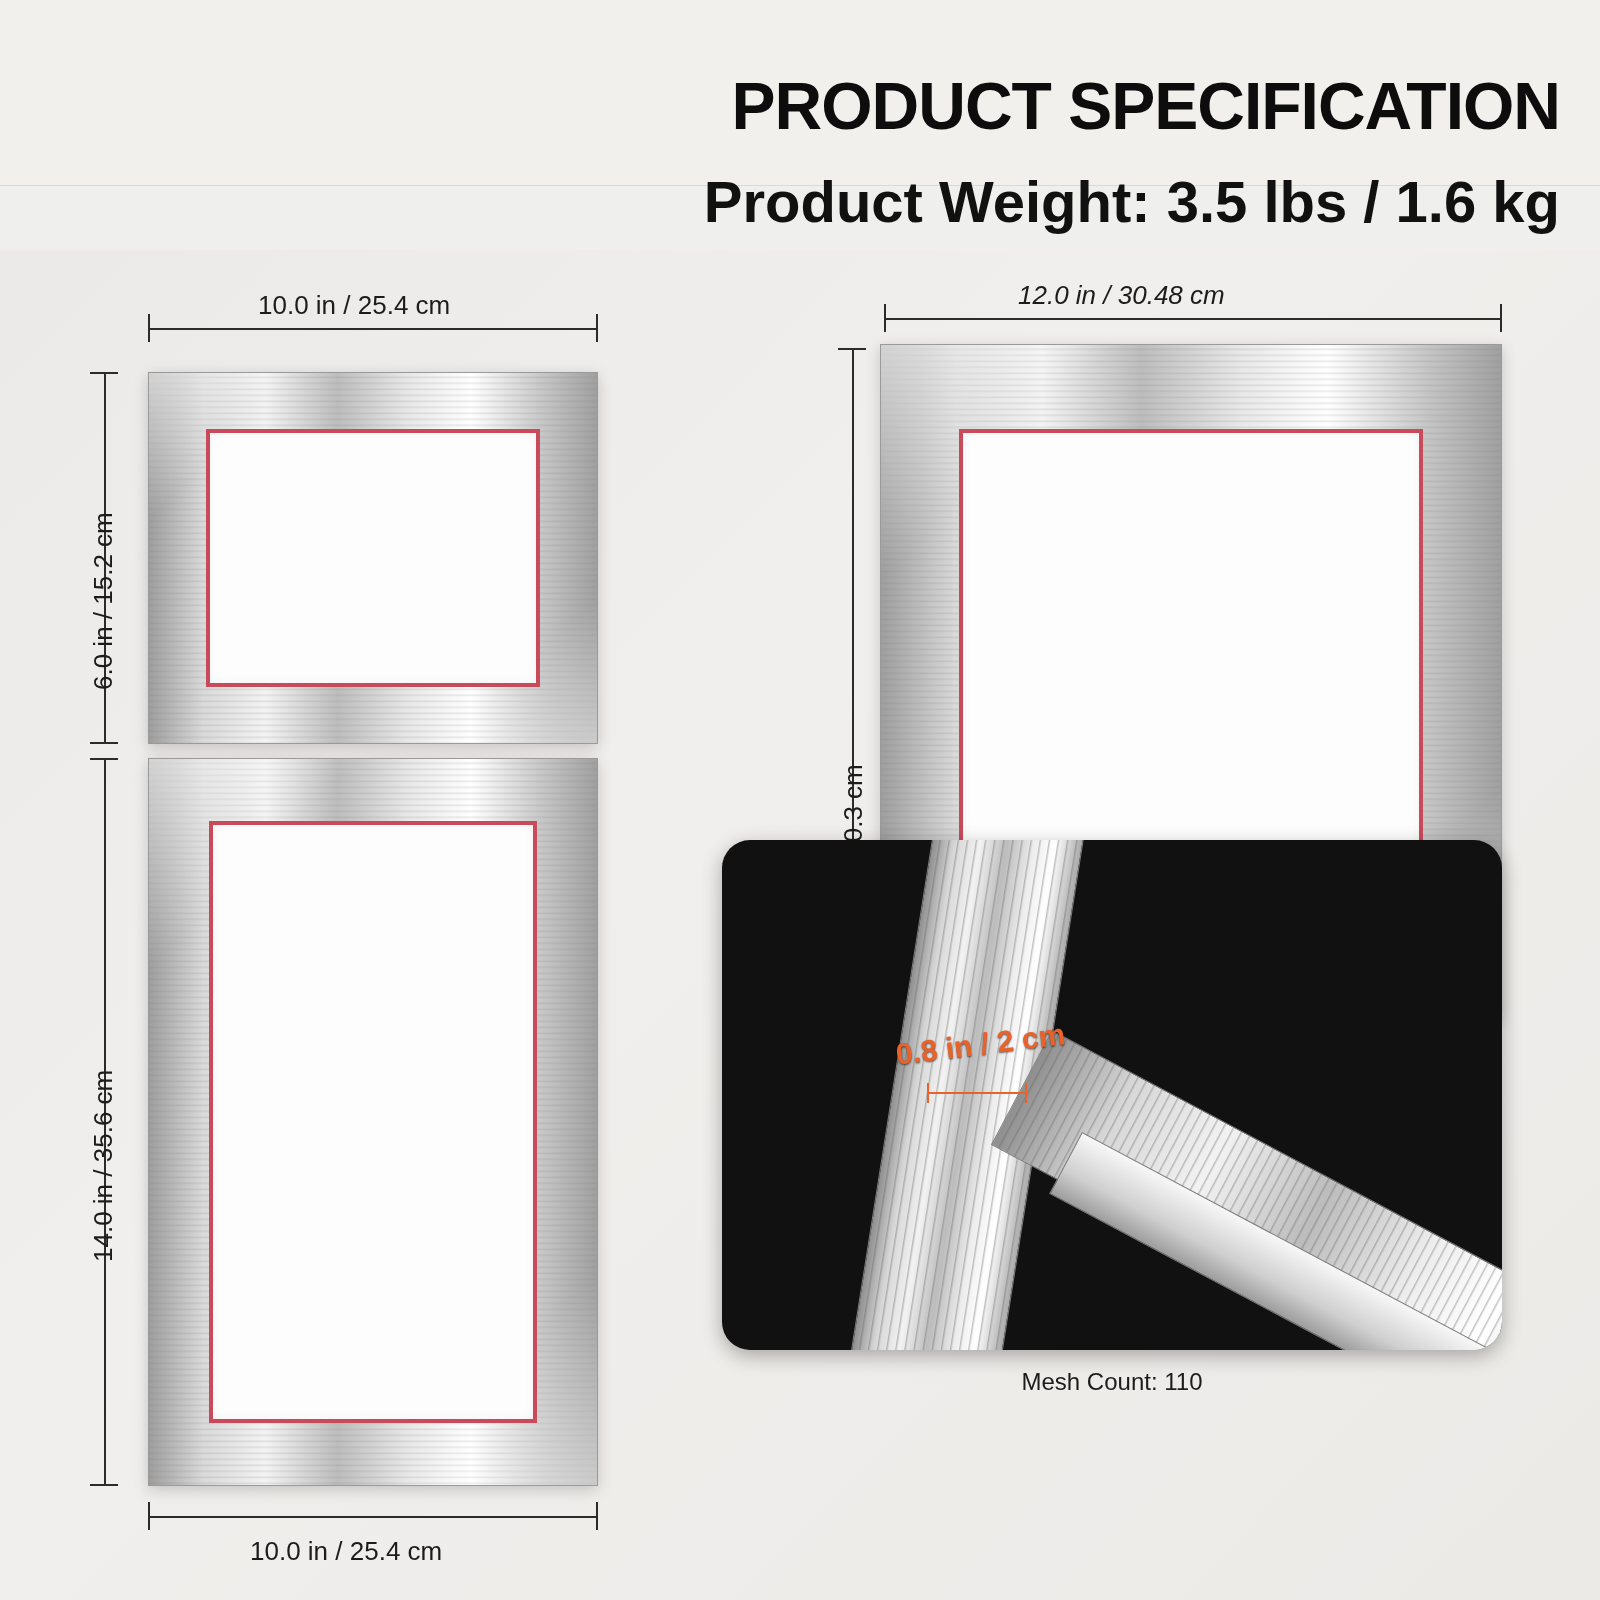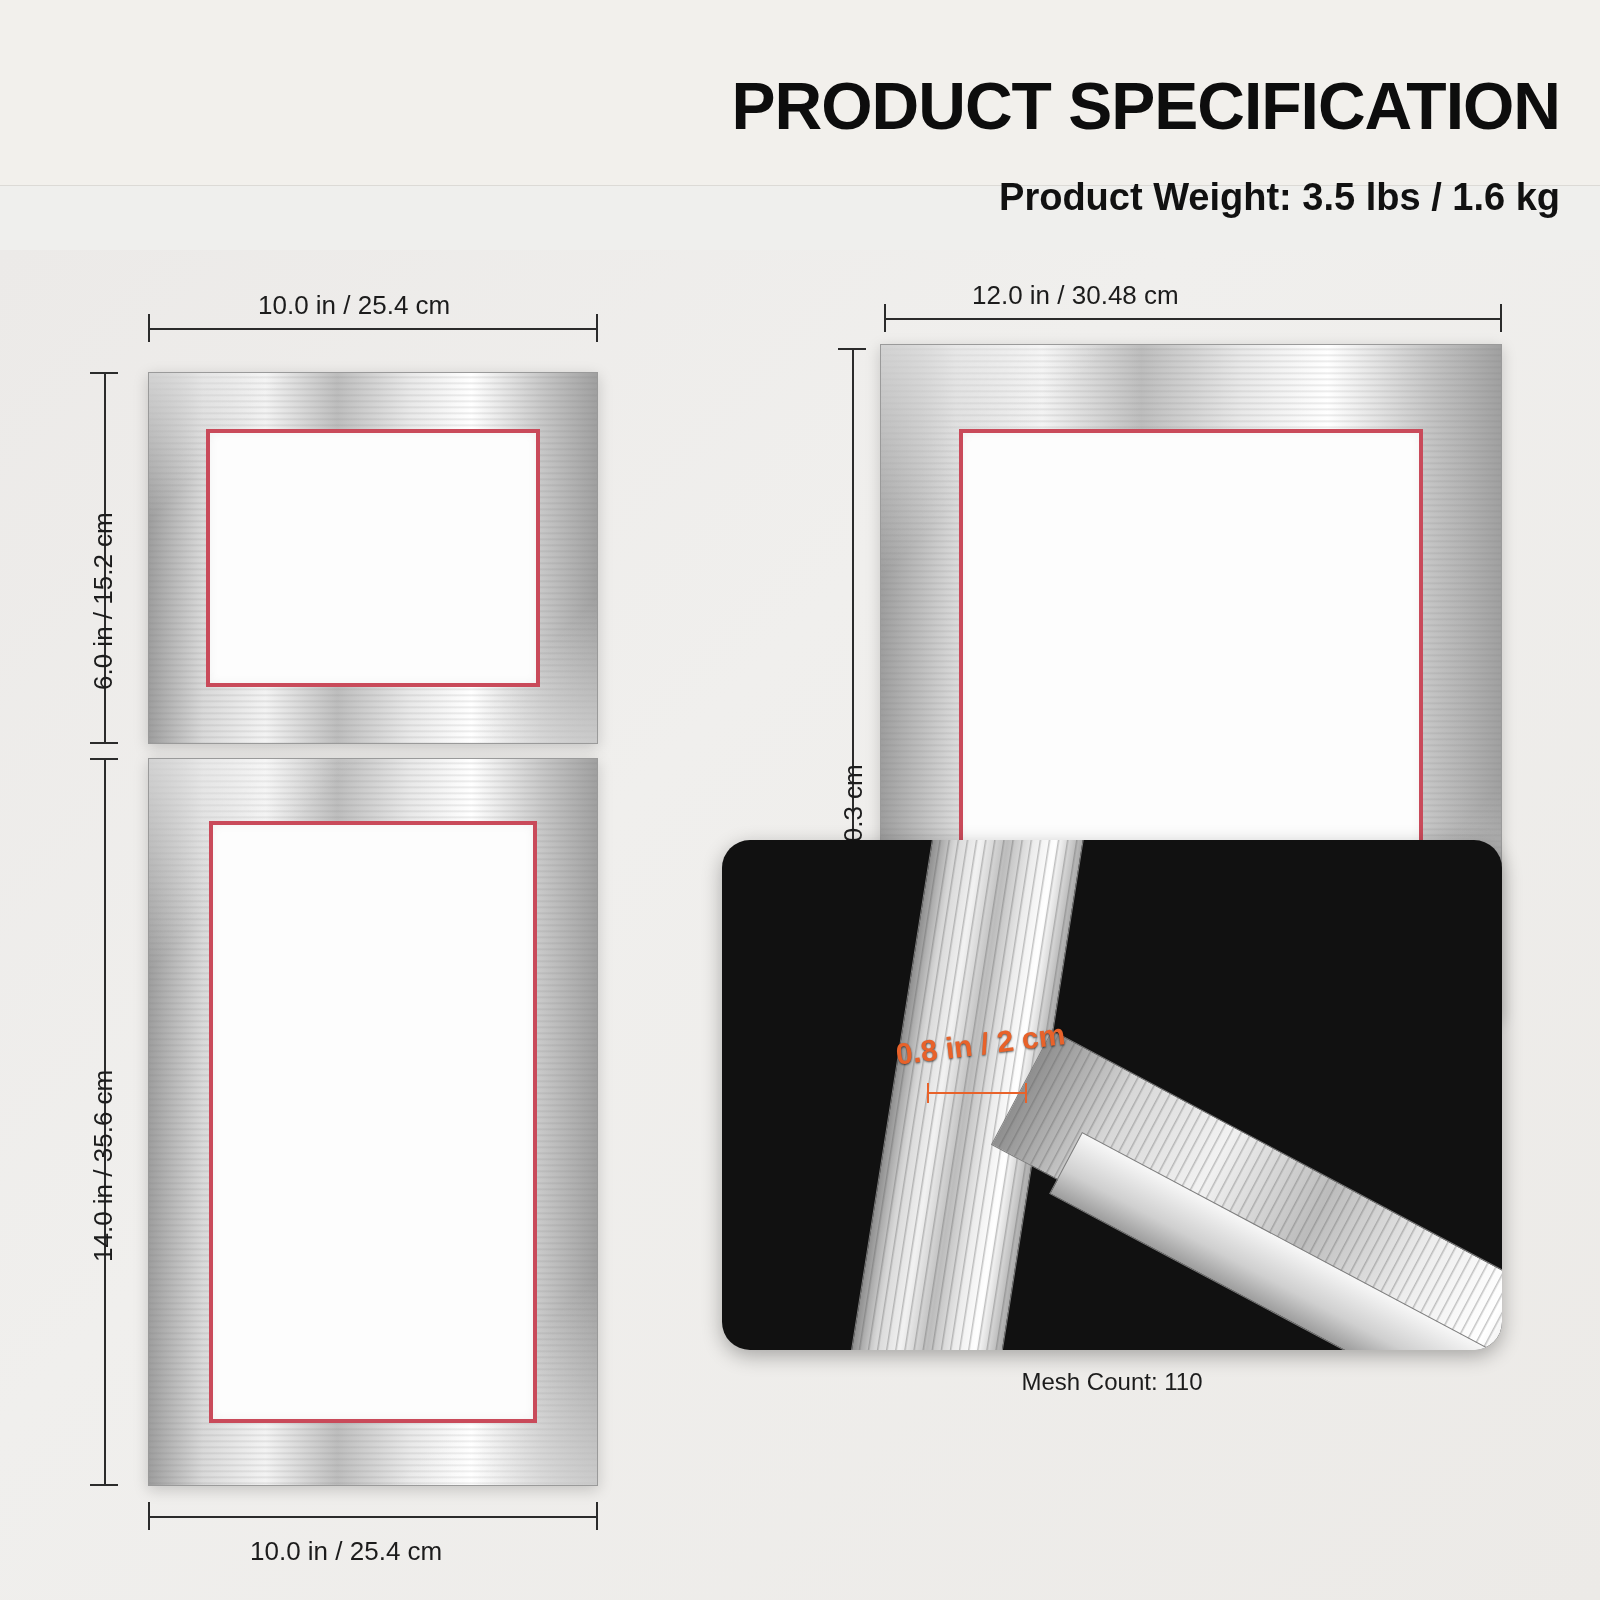--- a/index.html
+++ b/index.html
@@ -18,23 +18,22 @@
     box-sizing:border-box;
   }
   .header-title{
     position:absolute;right:40px;top:68px;
     font-size:66px;font-weight:bold;color:#0d0d0d;
     letter-spacing:-1px;white-space:nowrap;
     font-family:"Liberation Sans", sans-serif;
   }
   .header-sub{
     position:absolute;right:40px;top:168px;
-    font-size:38px;font-weight:bold;color:#111;
+    font-size:58px;font-weight:bold;color:#111;
     white-space:nowrap;
-    margin-top:8px;
   }
   
   .stage{
     position:absolute;left:0;top:250px;width:1600px;height:1350px;
     background:linear-gradient(135deg,#eceae8 0%,#f0efed 40%,#eceae7 100%);
   }
   
   .frame{
     position:absolute;
     background:
@@ -149,21 +148,21 @@
   <div class="dim-label vert" style="left:88px;top:440px;">6.0 in / 15.2 cm</div>
 
   <div class="frame" id="frame-b">
     <div class="bevel"></div>
     <div class="mesh"></div>
   </div>
 
   <div class="dim-line dim-h" style="left:884px;top:68px;width:618px;"></div>
   <div class="tick-v" style="left:884px;top:54px;height:28px;"></div>
   <div class="tick-v" style="left:1500px;top:54px;height:28px;"></div>
-  <div class="dim-label" style="left:972px;top:30px;">12.0 in / 30.48 cm</div>
+  <div class="dim-label" style="left:1018px;top:30px;font-style:italic;">12.0 in / 30.48 cm</div>
 
   <div class="dim-line dim-v" style="left:852px;top:98px;height:670px;"></div>
   <div class="tick-h" style="left:838px;top:98px;width:28px;"></div>
   <div class="tick-h" style="left:838px;top:766px;width:28px;"></div>
   <div class="dim-label vert" style="left:838px;top:692px;">8.0 in / 20.3 cm</div>
 
   <div class="frame" id="frame-c">
     <div class="bevel"></div>
     <div class="mesh"></div>
   </div>

